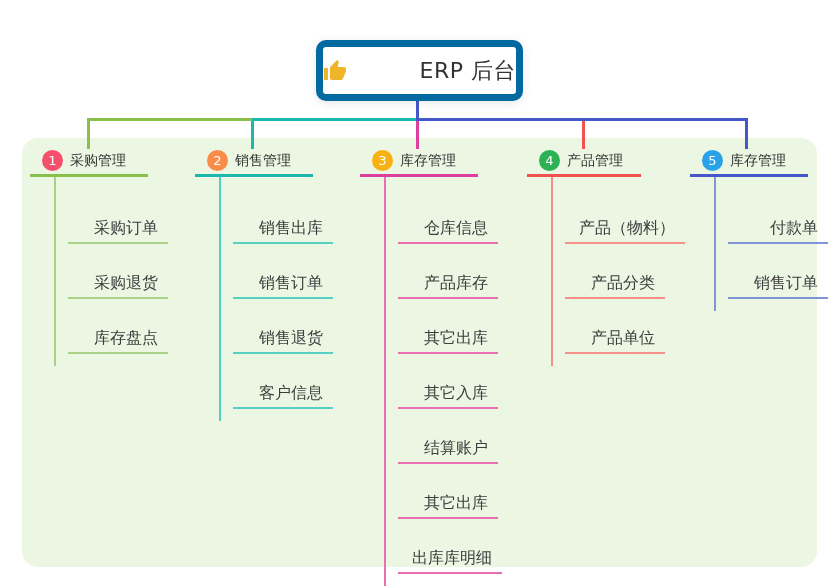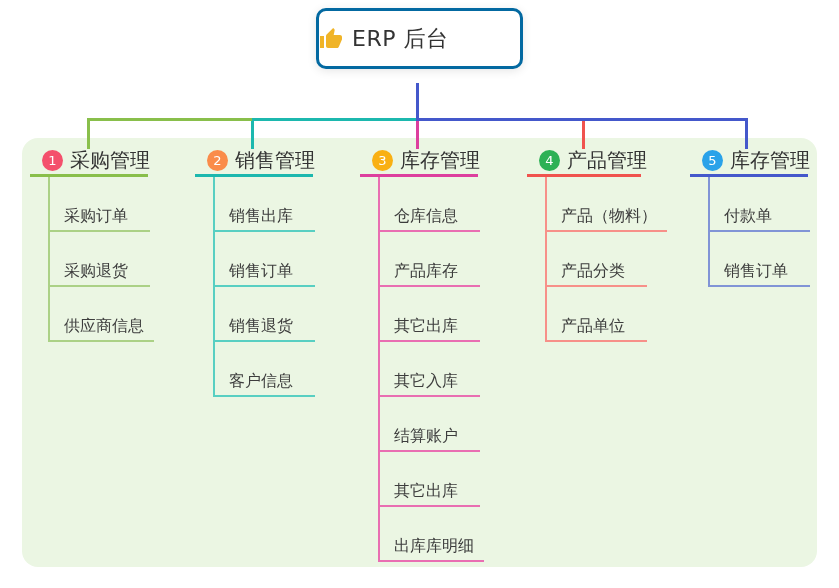--- a/index.html
+++ b/index.html
@@ -11,24 +11,24 @@
   .stage{position:absolute;inset:0;}
 
   
   .panel{
     position:absolute;left:22px;top:138px;width:795px;height:429px;
     background:#ebf6e3;border-radius:16px;
   }
 
   
   .root-node{
-    position:absolute;left:316px;top:8px;width:207px;height:61px;
-    background:#ffffff;border:3px solid #0369a1;border-radius:10px;
+    position:absolute;left:316px;top:40px;width:207px;height:61px;
+    background:#ffffff;border:7px solid #0369a1;border-radius:10px;
     box-shadow:0 2px 10px rgba(0,0,0,.10);
-    display:flex;align-items:center;justify-content:flex-start;gap:9px;
+    display:flex;align-items:center;justify-content:space-between;gap:9px;
     box-sizing:border-box;
   }
   .root-title{font-size:22px;color:#333;letter-spacing:.5px;}
   .thumb-icon{width:24px;height:24px;display:block;}
 
   
   .conn{position:absolute;}
   .root-drop {left:416px;top:83px; width:3px;height:38px;}
   .bus-a     {left:87px; top:118px;width:167px;height:3px;}
   .bus-b     {left:252px;top:118px;width:167px;height:3px;}
@@ -48,25 +48,26 @@
   #branches .branch:nth-child(5){left:690px;}
 
   .branch-header{
     display:flex;align-items:center;gap:7px;height:27px;
     border-bottom:3px solid var(--line);padding-left:12px;
   }
   .badge{
     width:21px;height:21px;border-radius:50%;background:var(--badge);
     color:#fff;font-size:13px;line-height:21px;text-align:center;flex:0 0 21px;
   }
-  .branch-title{font-size:20px;color:#333;white-space:nowrap;}
+  .branch-title{font-size:14px;color:#333;white-space:nowrap;}
 
   ul.children{
-    list-style:none;margin:0 0 0 18px;padding:0;
+    list-style:none;margin:0 0 0 24px;padding:12px;
     border-left:2px solid var(--light);
+    text-align:right;
   }
   ul.children .child{
     width:fit-content;min-width:76px;white-space:nowrap;
     padding:30px 10px 5px 14px;line-height:18px;font-size:16px;color:#3d3d3d;
     border-bottom:2px solid var(--light);
   }
 </style>
 </head>
 <body>
 
@@ -93,21 +94,21 @@
 
   <div id="branches">
   <section class="branch" style="--line: #89bf4b; --light: #abd186; --badge: #f4506c;">
     <div class="branch-header">
       <span class="badge">1</span>
       <span class="branch-title">采购管理</span>
     </div>
     <ul class="children">
           <li class="child">采购订单</li>
           <li class="child">采购退货</li>
-          <li class="child">供应商信息</li>
+          <li class="child">库存盘点</li>
         </ul>
   </section>
 
   <section class="branch" style="--line: #1cb8ae; --light: #58cfc2; --badge: #fa8c4a;">
     <div class="branch-header">
       <span class="badge">2</span>
       <span class="branch-title">销售管理</span>
     </div>
     <ul class="children">
           <li class="child">销售出库</li>

